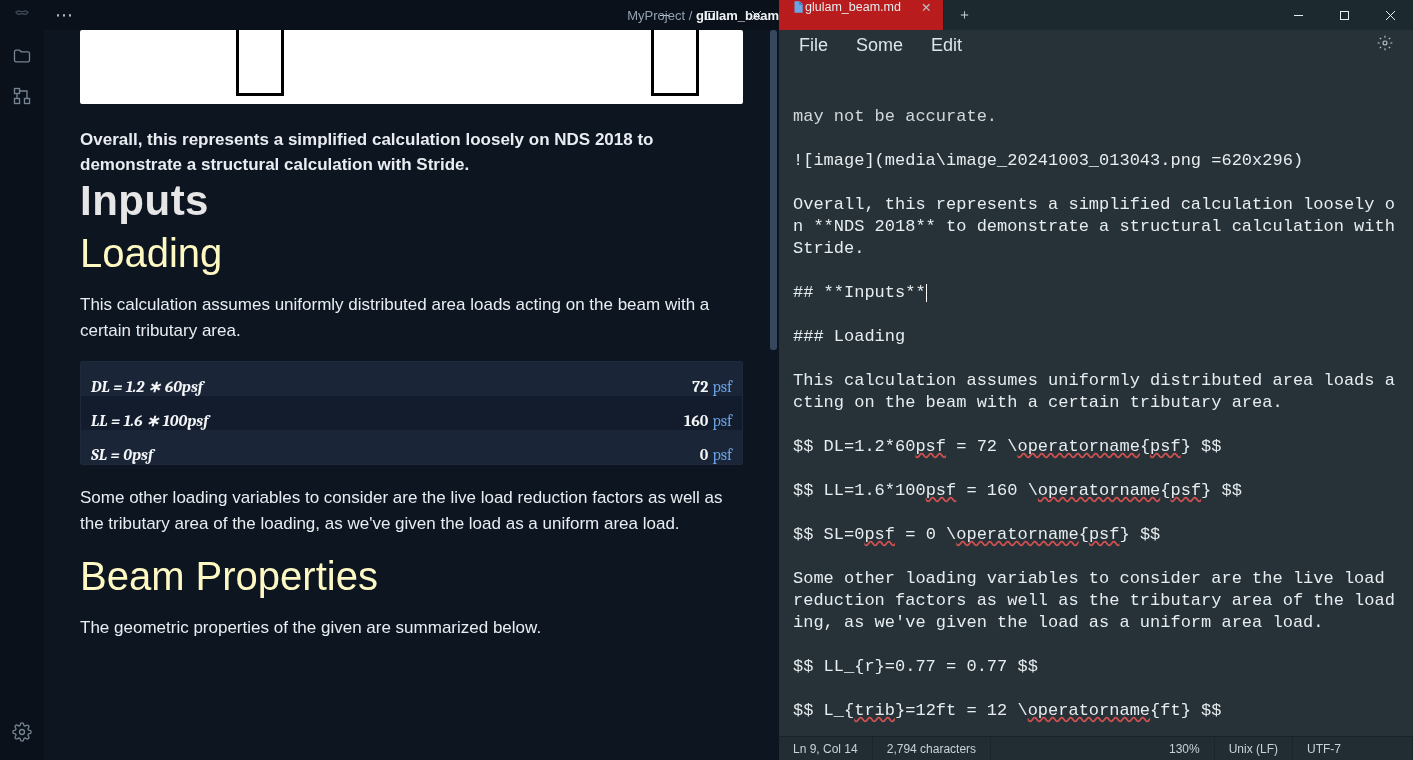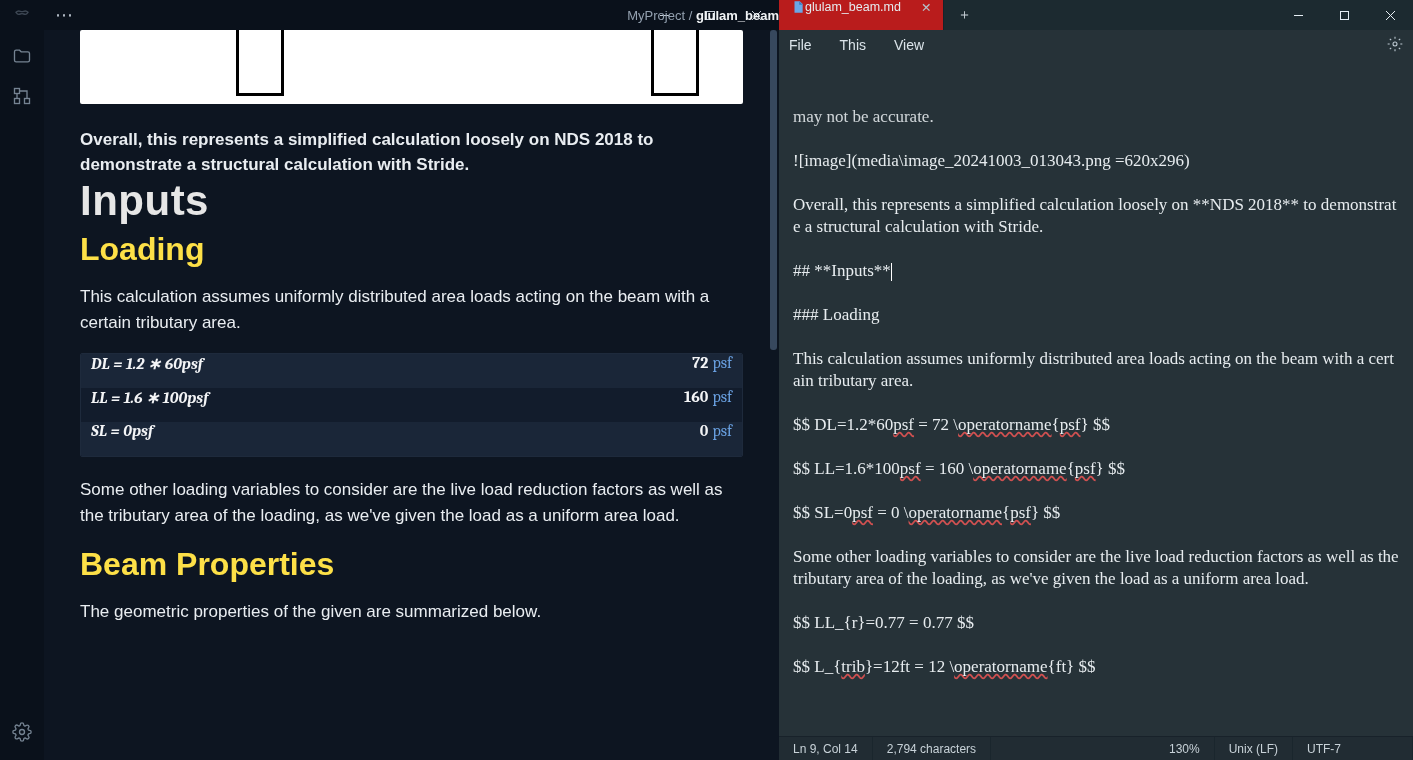--- a/index.html
+++ b/index.html
@@ -20,43 +20,43 @@
 .left-rail .spacer { flex:1; }
 .left-rail svg { opacity:.8; }
 .content { flex:1; overflow-y:auto; padding:0 36px 40px 36px; position:relative; }
 .content::-webkit-scrollbar { width:8px; }
 .content::-webkit-scrollbar-thumb { background:#2b394d; border-radius:4px; }
 .img-placeholder { background:#fff; height:74px; border-radius:2px; margin-bottom:24px; position:relative; overflow:hidden; }
 .img-placeholder .rect-outline { position:absolute; border:3px solid #000; border-top:none; width:48px; height:68px; top: -2px;}
 .para { font-size:17px; font-weight:600; line-height:1.45; color:#e9edf1; }
 .para .bold { font-weight:700; }
 h1.h-inputs { font-size:42px; font-weight:800; margin-bottom:6px; letter-spacing:.5px; }
-h2.h-sub { font-size:32px; font-weight:700; margin-bottom:16px; color:#fde047; }
+h2.h-sub { font-size:40px; font-weight:400; margin-bottom:16px; color:#fef9c3; }
 .body-text { font-size:17px; font-weight:500; line-height:1.5; margin-bottom:18px; color:#e9edf1; }
 .calc-table { border:1px solid #1e2a3c; border-radius:2px; overflow:hidden; margin-bottom:20px; }
-.calc-row { display:flex; align-items:flex-start; height:34px; padding:0 10px; font-family:"Cambria","Georgia",serif; font-style:italic; font-size:16px; }
+.calc-row { display:flex; align-items:flex-end; height:34px; padding:0 10px; font-family:"Cambria","Georgia",serif; font-style:italic; font-size:16px; }
 .calc-row:nth-child(odd){ background:#1a2638; }
 .calc-row:nth-child(even){ background:#121c2c; }
 .calc-row .left { font-weight:700; color:#f3f4f6; }
 .calc-row .right { margin-left:auto; font-weight:700; color:#f3f4f6; font-style:normal; }
 .calc-row .unit { color:#6aa1e2; font-weight:400; margin-left:4px; font-style:normal; }
 .sub { font-size:.7em; vertical-align:sub; }
 
 
 .right-app { flex:1; height:760px; background:#263238; display:flex; flex-direction:column; color:#d6dee3; font-size:14px; position:relative; }
 .r-titlebar { height:30px; background:#1c2a30; display:flex; align-items:center; }
 .r-tab { height:30px; display:flex; align-items:flex-start; background:#b91c1c; border-right:1px solid #18222a; padding:0 12px; font-size:12.5px; color:#e5eaee; }
 .r-tab .doc-icon { color:#6aa6e6; }
 .r-tab .tab-x { color:#b6c2ca; margin-left:20px; }
 .r-newtab { width:40px; display:flex; align-items:center; justify-content:center; color:#c8d0d6; }
 .r-winctl { margin-left:auto; display:flex; }
 .r-winctl div { width:46px; height:30px; display:flex; align-items:center; justify-content:center; color:#e6ef; }
-.r-menubar { height:30px; display:flex; align-items:center; padding:0 10px; gap:28px; font-size:14px; color:#dbe4ea; }
+.r-menubar { height:30px; display:flex; align-items:center; padding:0 20px; gap:28px; font-size:18px; color:#dbe4ea; }
 .r-menubar .mgear { margin-left:auto; color:#c0ccd4; }
-.editor { flex:1; overflow:hidden; padding:2px 12px 0 14px; font-family:Liberation Serif, serif; font-size:17px; line-height:22px; color:#e7ecef; white-space:pre; position:relative; }
+.editor { flex:1; overflow:hidden; padding:2px 12px 0 14px; font-family:Liberation Mono, monospace; font-size:17px; line-height:22px; color:#e7ecef; white-space:pre; position:relative; }
 .editor .line { white-space:pre-wrap; word-break:break-all; }
 .editor .dim-top { color:#e3e8eb; opacity:.9; }
 .editor .caret { display:inline-block; width:1px; height:18px; background:#fff; vertical-align:middle; }
 .editor .redline { text-decoration:underline wavy #d05050; text-decoration-skip-ink:none; }
 .editor-scroll { overflow-y:hidden; height:100%; }
 .statusbar { height:24px; background:#212c33; border-top:1px solid #18222a; display:flex; align-items:center; font-size:12px; color:#c8d2d8; }
 .statusbar .cell { padding:0 14px; border-right:1px solid #1a262d; height:100%; display:flex; align-items:center;text-align:center; }
 .statusbar .cell.wide { flex:0 0 auto; }
 .statusbar .gap { flex:1; }
 .left-scroll-hint { position:absolute; right:2px; top:30px; bottom:0; width:7px; background:transparent;}
@@ -177,22 +177,22 @@
       <div>
           <svg width="11" height="11">
             <line x1="1" y1="1" x2="10" y2="10" stroke="#e6eef4" stroke-width="1"></line>
             <line x1="10" y1="1" x2="1" y2="10" stroke="#e6eef4" stroke-width="1"></line>
           </svg>
         </div>
     </div>
   </div>
   <div class="r-menubar">
     <span>File</span>
-    <span>This</span>
-    <span>View</span>
+    <span>Some</span>
+    <span>Edit</span>
     <span class="mgear"><svg width="16" height="16" viewBox="0 0 24 24" fill="none" stroke="#c0ccd4" stroke-width="1.6">
           <circle cx="12" cy="12" r="3"></circle>
           <path d="M12 1v3M12 20v3M4.2 4.2l2.1 2.1M17.7 17.7l2.1 2.1M1 12h3M20 12h3M4.2 19.8l2.1-2.1M17.7 6.3l2.1-2.1"></path>
         </svg></span>
   </div>
   <div class="editor">
     <div class="editor-scroll" id="editor-lines"><div class="line dim-top">may not be accurate.</div><div class="line">&nbsp;</div><div class="line">![image](media\image_20241003_013043.png =620x296)</div><div class="line">&nbsp;</div><div class="line">Overall, this represents a simplified calculation loosely on **NDS 2018** to demonstrate a structural calculation with Stride.</div><div class="line">&nbsp;</div><div class="line">## **Inputs**<span class="caret"></span></div><div class="line">&nbsp;</div><div class="line">### Loading</div><div class="line">&nbsp;</div><div class="line">This calculation assumes uniformly distributed area loads acting on the beam with a certain tributary area.</div><div class="line">&nbsp;</div><div class="line">$$ DL=1.2*60<span class="redline">psf</span> = 72 \<span class="redline">operatorname</span>{<span class="redline">psf</span>} $$</div><div class="line">&nbsp;</div><div class="line">$$ LL=1.6*100<span class="redline">psf</span> = 160 \<span class="redline">operatorname</span>{<span class="redline">psf</span>} $$</div><div class="line">&nbsp;</div><div class="line">$$ SL=0<span class="redline">psf</span> = 0 \<span class="redline">operatorname</span>{<span class="redline">psf</span>} $$</div><div class="line">&nbsp;</div><div class="line">Some other loading variables to consider are the live load reduction factors as well as the tributary area of the loading, as we've given the load as a uniform area load.</div><div class="line">&nbsp;</div><div class="line">$$ LL_{r}=0.77 = 0.77 $$</div><div class="line">&nbsp;</div><div class="line">$$ L_{<span class="redline">trib</span>}=12ft = 12 \<span class="redline">operatorname</span>{ft} $$</div><div class="line">&nbsp;</div></div>
   </div>
   <div class="statusbar">
     <div class="cell">Ln 9, Col 14</div>

